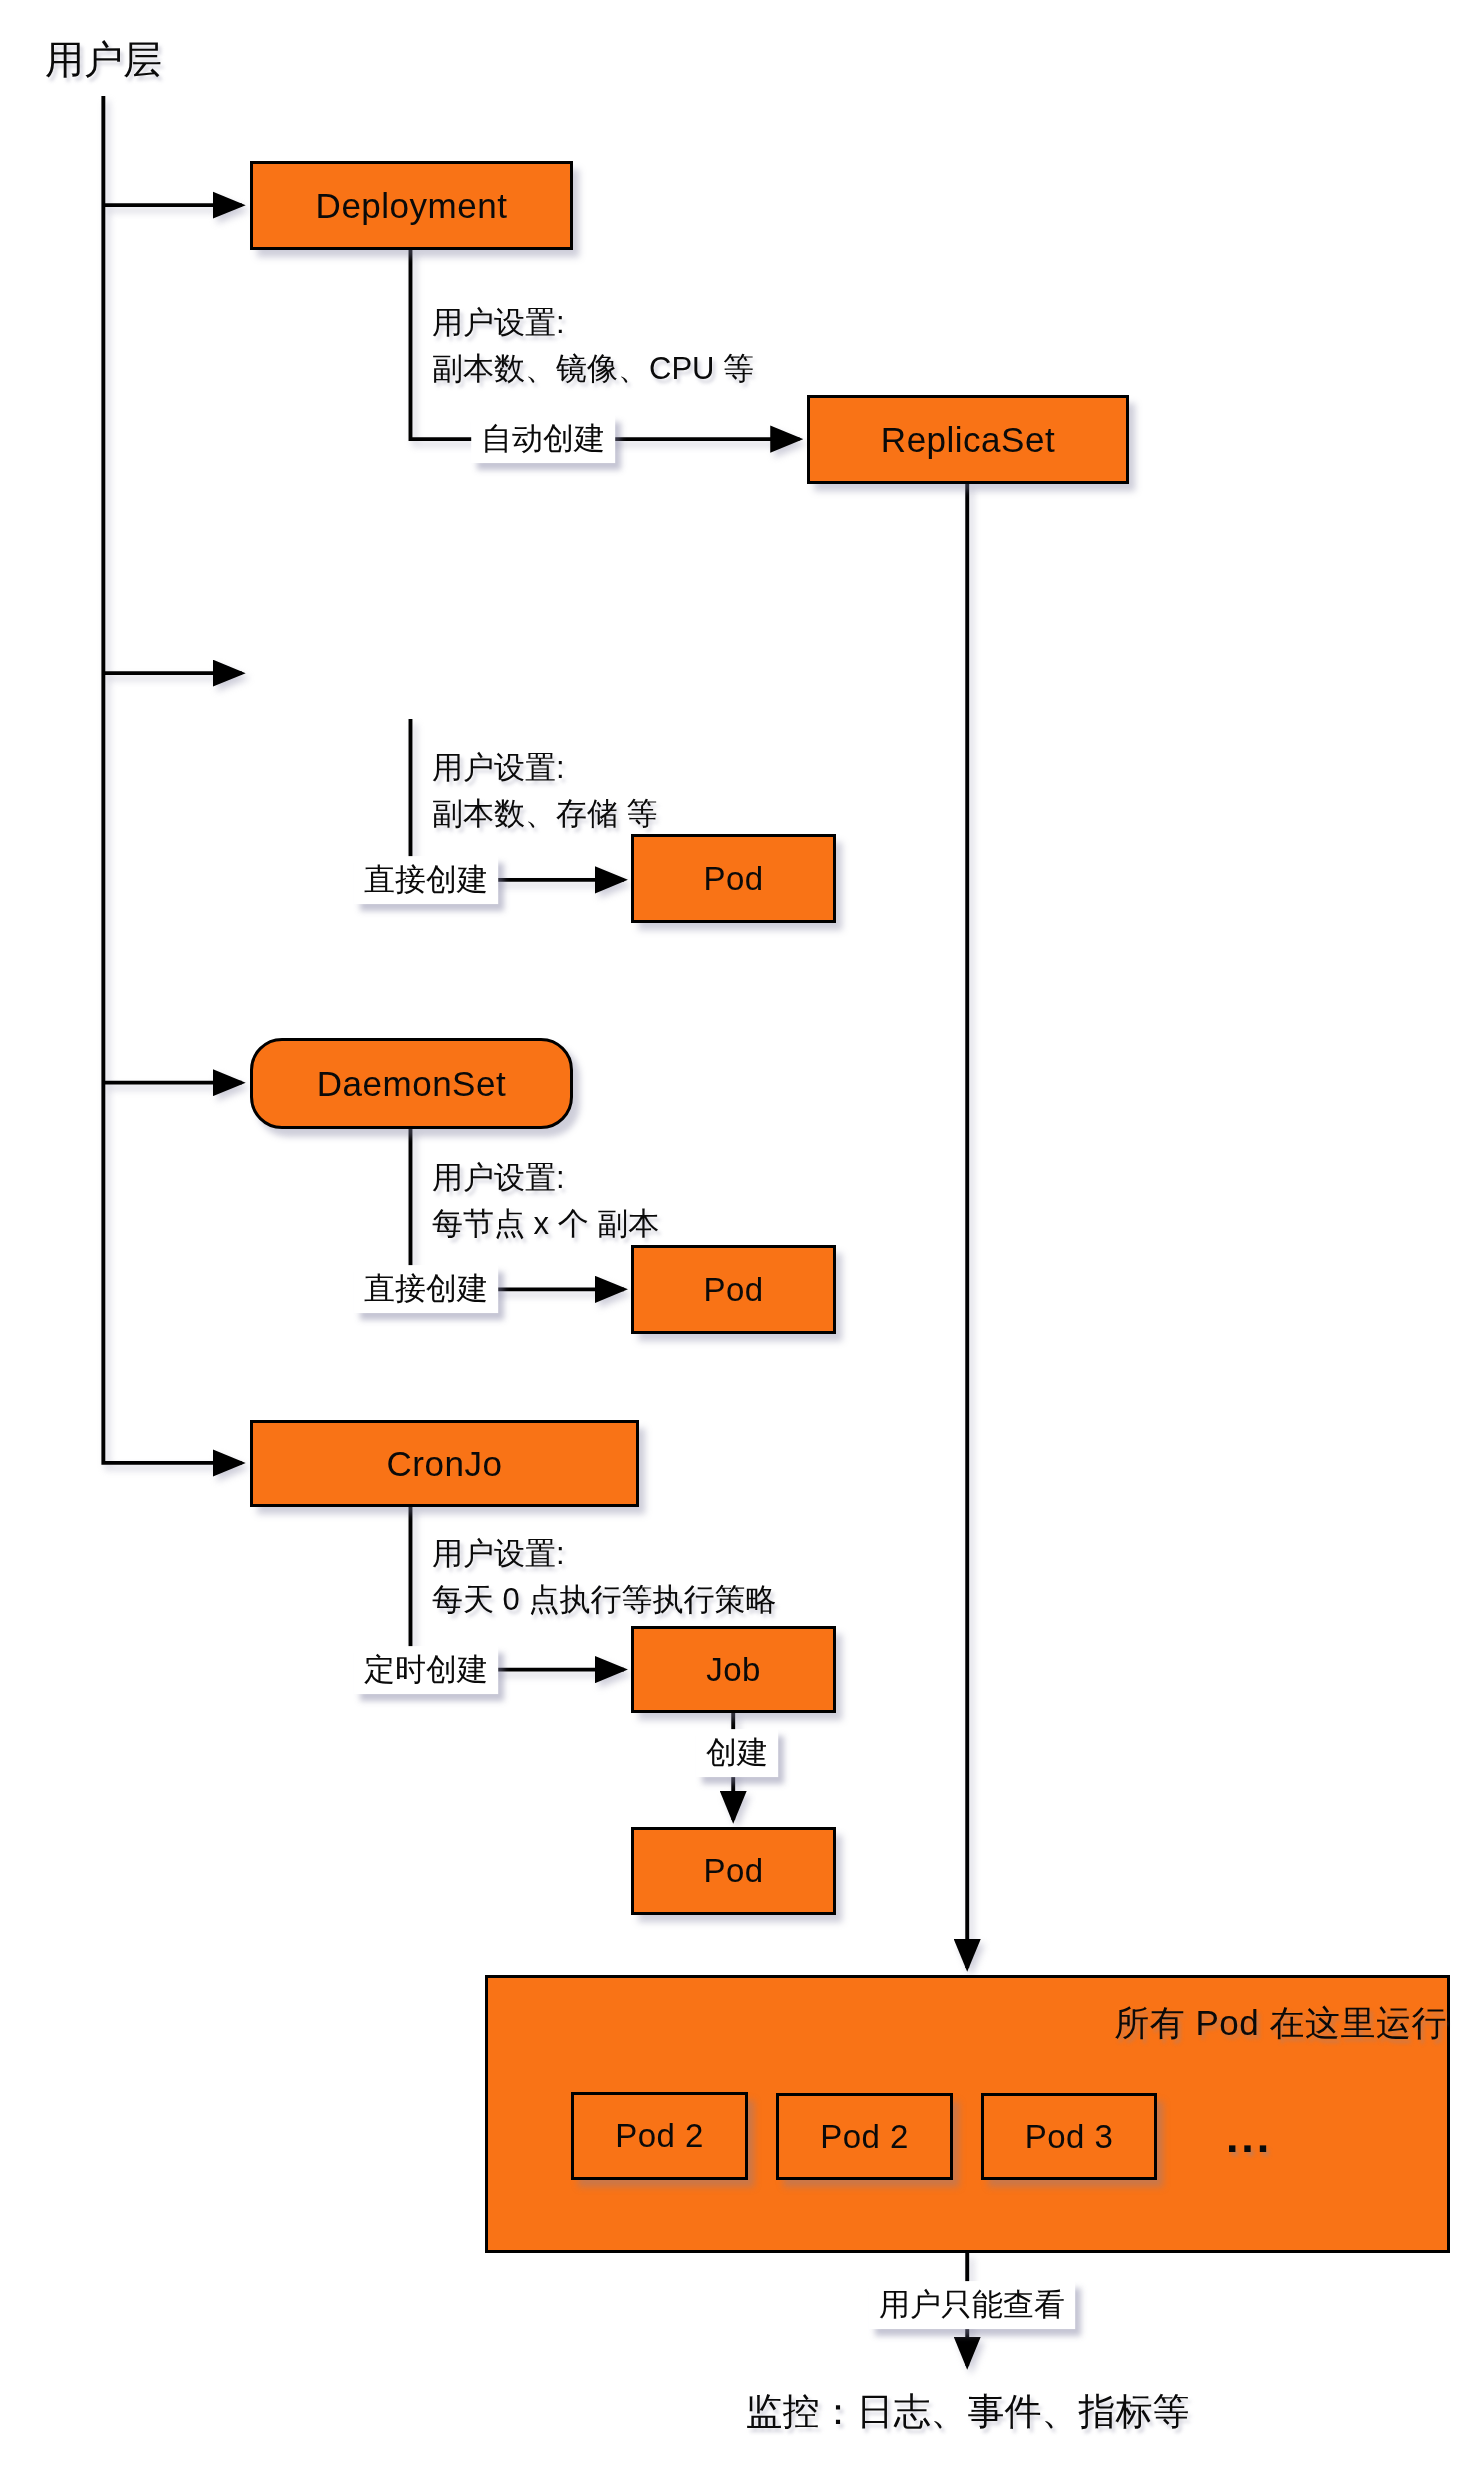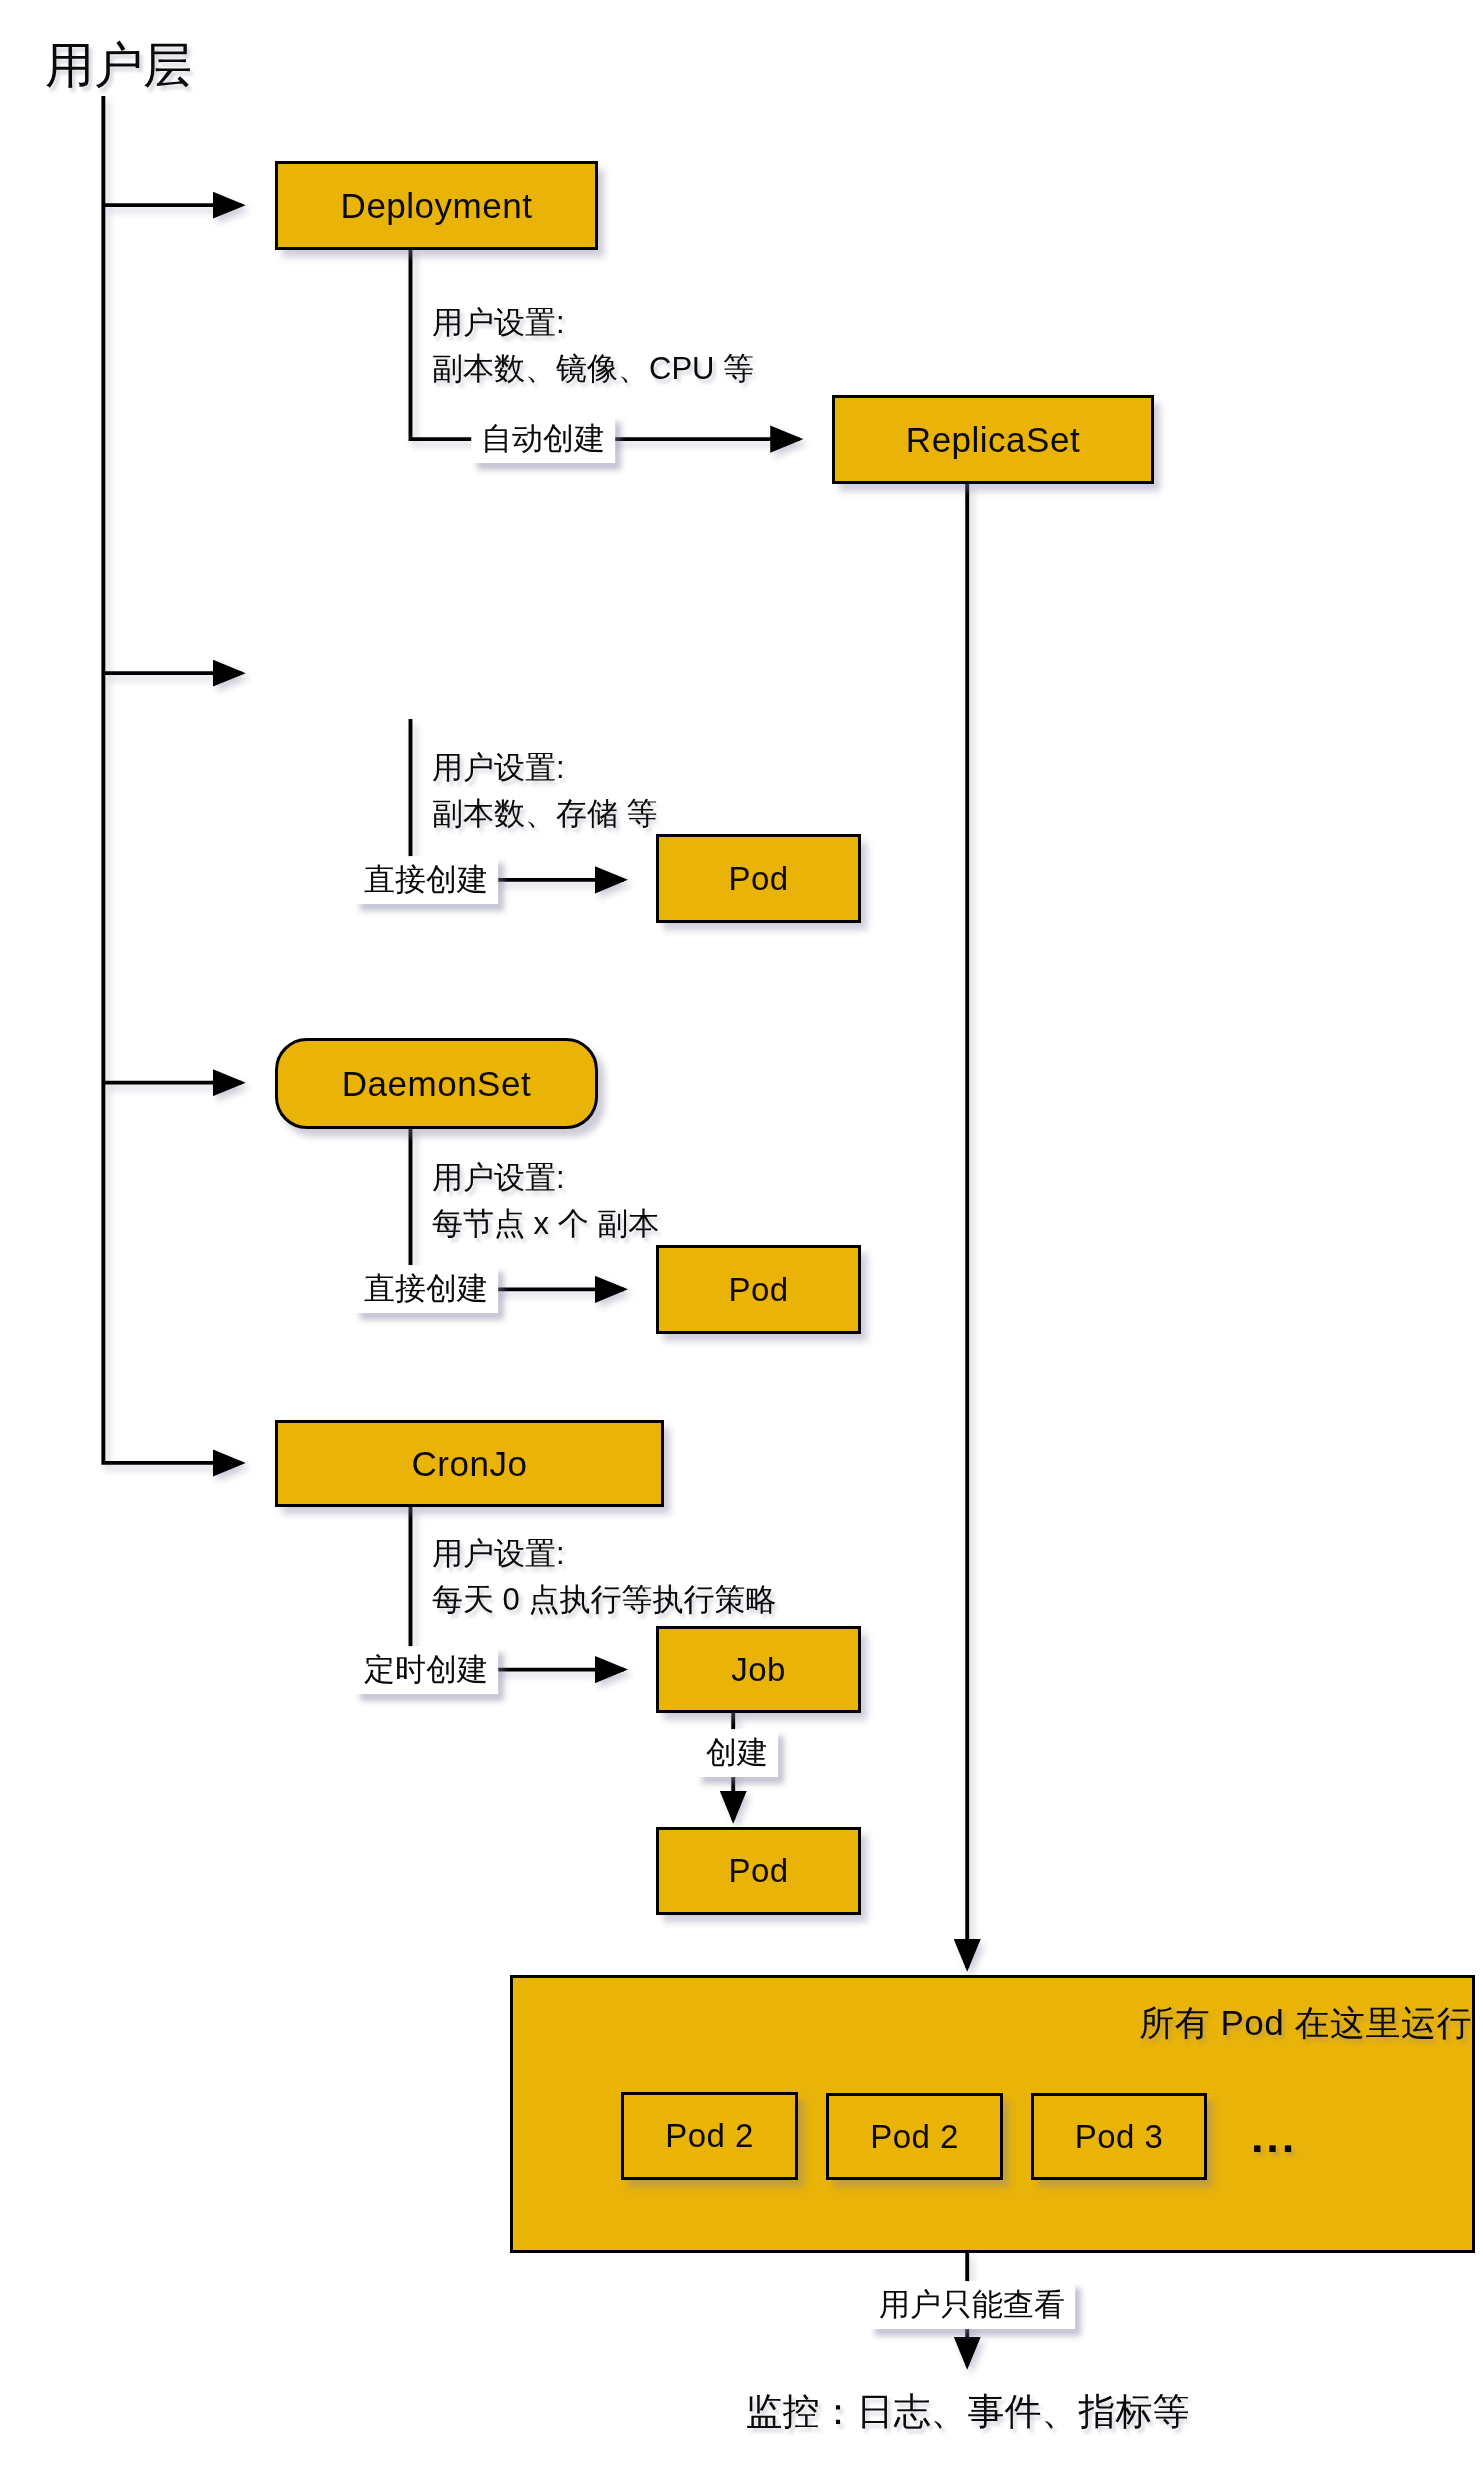--- a/index.html
+++ b/index.html
@@ -3,29 +3,28 @@
 <meta charset="utf-8">
 <style>
   html,body { margin:0; padding:0; background:#fff; }
   .canvas {
     position:relative; width:1483px; height:2490px; background:#ffffff;
     font-family:"Liberation Sans","DejaVu Sans",sans-serif; color:#0a0a0a; overflow:hidden;
   }
   .svg-layer { position:absolute; left:0; top:0; width:100%; height:100%;
     filter:drop-shadow(4.9px 5.9px 3.9px rgba(125,125,158,0.38)); }
   .node {
-    position:absolute; box-sizing:border-box; background:#eab308; border:3.9px solid #000;
+    position:absolute; box-sizing:border-box; background:#f97316; border:3.9px solid #000;
     display:flex; align-items:center; justify-content:center;
     font-size:35px; letter-spacing:0.5px;
     box-shadow:6.8px 7.8px 6.8px rgba(125,125,158,0.38);
-    margin-left:25px;
   }
   .node.small { font-size:33px; }
   .free-label {
-    position:absolute; font-size:49px; white-space:nowrap;
+    position:absolute; font-size:39px; white-space:nowrap;
     text-shadow:2.9px 3.9px 3.9px rgba(135,135,160,0.40);
   }
   .ann {
     position:absolute; font-size:31px; line-height:46px; white-space:nowrap;
     text-shadow:2.9px 3.9px 3.9px rgba(135,135,160,0.40);
   }
   .edge-label {
     position:absolute; transform:translate(-50%,-50%); background:#ffffff;
     font-size:31px; padding:2.9px 9.8px; white-space:nowrap;
     box-shadow:5.9px 6.8px 5.9px rgba(125,125,158,0.45);

